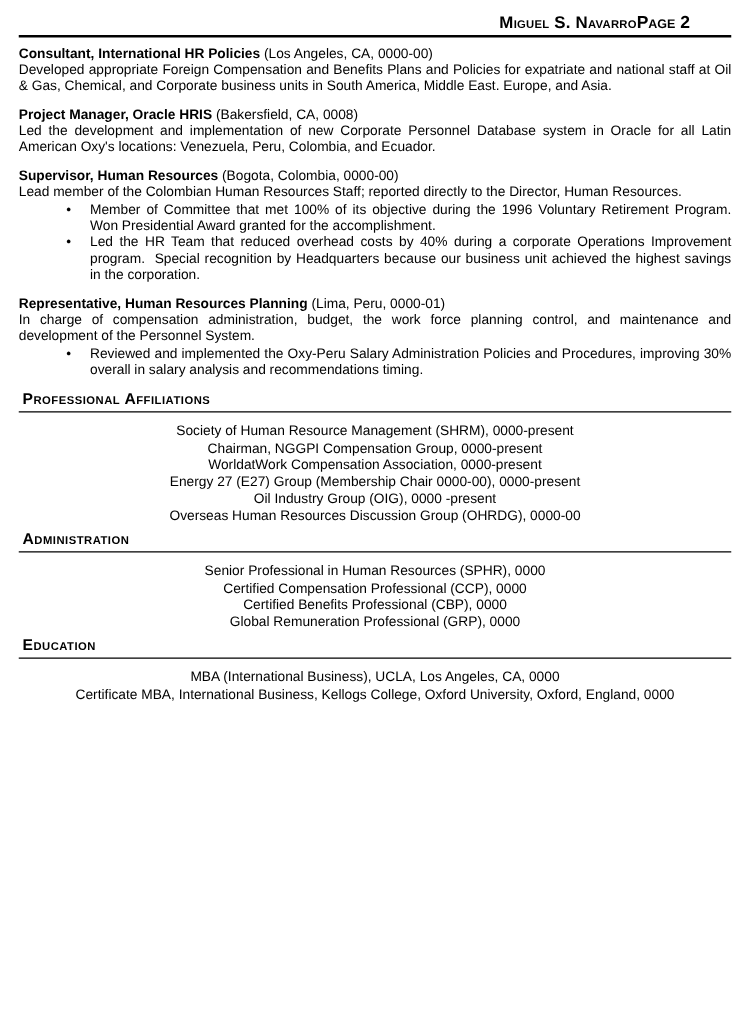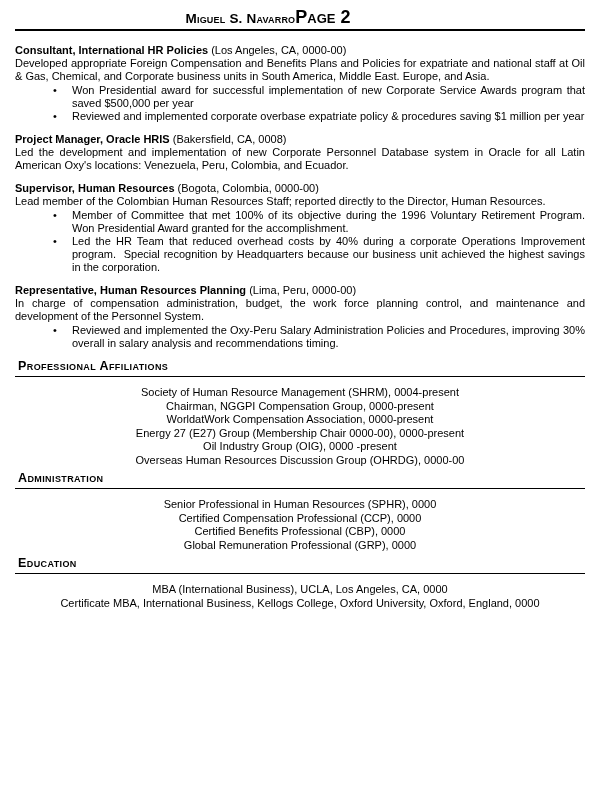--- a/index.html
+++ b/index.html
@@ -5,26 +5,26 @@
   * { margin: 0; padding: 0; box-sizing: border-box; }
   html, body { background: #ffffff; }
   body {
     width: 600px; height: 809px;
     font-family: "Liberation Sans", sans-serif;
     font-size: 11px; line-height: 13px;
     color: #000; overflow: hidden;
   }
   .page { padding: 8px 15px 0 15px; }
 
-  .hdr { display: flex; justify-content: center; align-items: baseline; padding: 3px 0 4px 4px; }
+  .hdr { display: flex; justify-content: flex-end; align-items: baseline; padding: 3px 0 4px 4px; }
   .hdr-name { font-weight: bold; font-variant: small-caps; font-size: 13.5px; letter-spacing: .2px; }
-  .hdr-page { font-weight: bold; font-variant: small-caps; font-size: 18px; margin-right: 68px; }
+  .hdr-page { font-weight: bold; font-variant: small-caps; font-size: 14px; margin-right: 33px; }
   .rule { border: 0; border-top: 2px solid #000; height: 0; }
 
-  #jobs { margin-top: 13px; }
+  #jobs { margin-top: 7px; }
   .job { margin-bottom: 10px; }
   .job-head { line-height: 13px; }
   .job-title { font-weight: bold; }
   .job-desc { text-align: justify; white-space: pre-wrap; }
   ul.bullets { list-style: none; padding-left: 57px; margin-top: 1px; }
   ul.bullets li { position: relative; text-align: justify; white-space: pre-wrap; }
   ul.bullets li::before { content: "\2022"; position: absolute; left: -19px; font-size: 11px; }
 
   .rsection { margin-top: 5px; }
   .sec-head {
@@ -43,55 +43,51 @@
   <div class="hdr">
     <span class="hdr-name">Miguel S. Navarro</span>
     <span class="hdr-page">Page 2</span>
   </div>
   <hr class="rule">
 
   <div id="jobs">
   <section class="job">
     <p class="job-head"><span class="job-title">Consultant, International HR Policies</span><span class="job-loc"> (Los Angeles, CA, 0000-00)</span></p>
     <p class="job-desc">Developed appropriate Foreign Compensation and Benefits Plans and Policies for expatriate and national staff at Oil &amp; Gas, Chemical, and Corporate business units in South America, Middle East. Europe, and Asia.</p>
-    <ul class="bullets">
-          <li>Won Presidential award for successful implementation of new Corporate Service Awards program that saved $500,000 per year</li>
-          <li>Reviewed and implemented corporate overbase expatriate policy &amp; procedures saving $1 million per year</li>
-        </ul>
   </section>
 
   <section class="job">
     <p class="job-head"><span class="job-title">Project Manager, Oracle HRIS</span><span class="job-loc"> (Bakersfield, CA, 0008)</span></p>
     <p class="job-desc">Led the development and implementation of new Corporate Personnel Database system in Oracle for all Latin American Oxy's locations: Venezuela, Peru, Colombia, and Ecuador.</p>
 
   </section>
 
   <section class="job">
     <p class="job-head"><span class="job-title">Supervisor, Human Resources</span><span class="job-loc"> (Bogota, Colombia, 0000-00)</span></p>
     <p class="job-desc">Lead member of the Colombian Human Resources Staff; reported directly to the Director, Human Resources.</p>
     <ul class="bullets">
           <li>Member of Committee that met 100% of its objective during the 1996 Voluntary Retirement Program.  Won Presidential Award granted for the accomplishment.</li>
           <li>Led the HR Team that reduced overhead costs by 40% during a corporate Operations Improvement program.  Special recognition by Headquarters because our business unit achieved the highest savings in the corporation.</li>
         </ul>
   </section>
 
   <section class="job">
-    <p class="job-head"><span class="job-title">Representative, Human Resources Planning</span><span class="job-loc"> (Lima, Peru, 0000-00)</span></p>
+    <p class="job-head"><span class="job-title">Representative, Human Resources Planning</span><span class="job-loc"> (Lima, Peru, 0000-01)</span></p>
     <p class="job-desc">In charge of compensation administration, budget, the work force planning control, and maintenance and development of the Personnel System.</p>
     <ul class="bullets">
           <li>Reviewed and implemented the Oxy-Peru Salary Administration Policies and Procedures, improving 30% overall in salary analysis and recommendations timing.</li>
         </ul>
   </section>
 </div>
 
   <div id="sections">
   <section class="rsection">
     <h2 class="sec-head">Professional Affiliations</h2>
     <div class="sec-lines">
-          <div>Society of Human Resource Management (SHRM), 0004-present</div>
+          <div>Society of Human Resource Management (SHRM), 0000-present</div>
           <div>Chairman, NGGPI Compensation Group, 0000-present</div>
           <div>WorldatWork Compensation Association, 0000-present</div>
           <div>Energy 27 (E27) Group (Membership Chair 0000-00), 0000-present</div>
           <div>Oil Industry Group (OIG), 0000 -present</div>
           <div>Overseas Human Resources Discussion Group (OHRDG), 0000-00</div>
         </div>
   </section>
 
   <section class="rsection">
     <h2 class="sec-head">Administration</h2>

